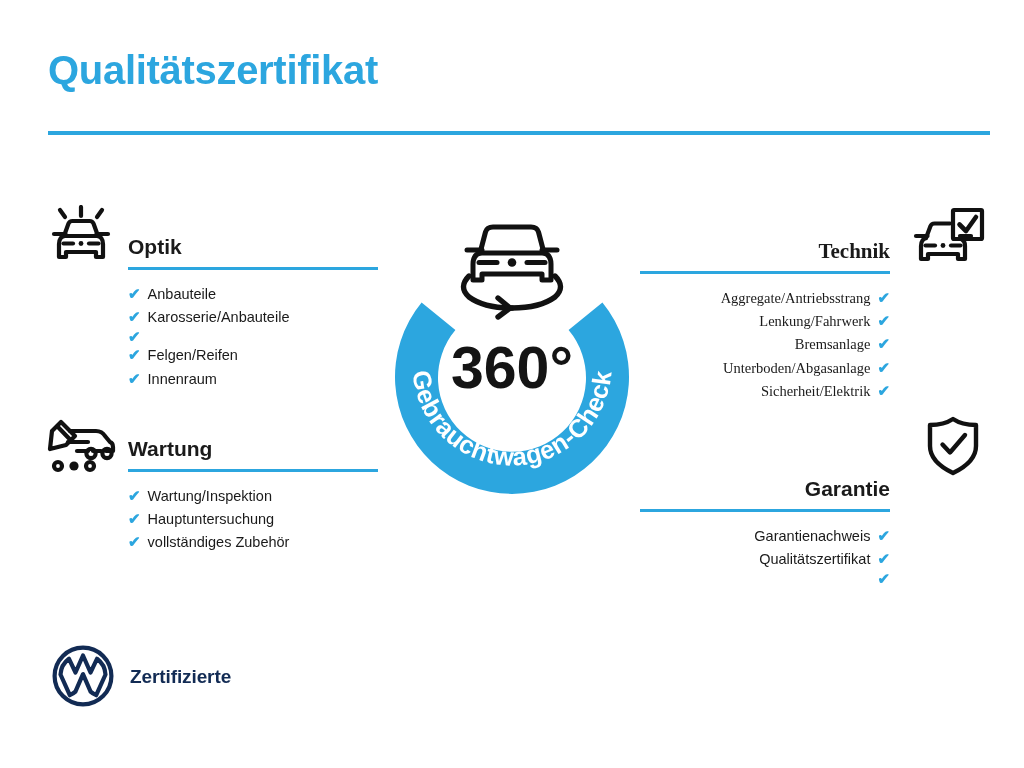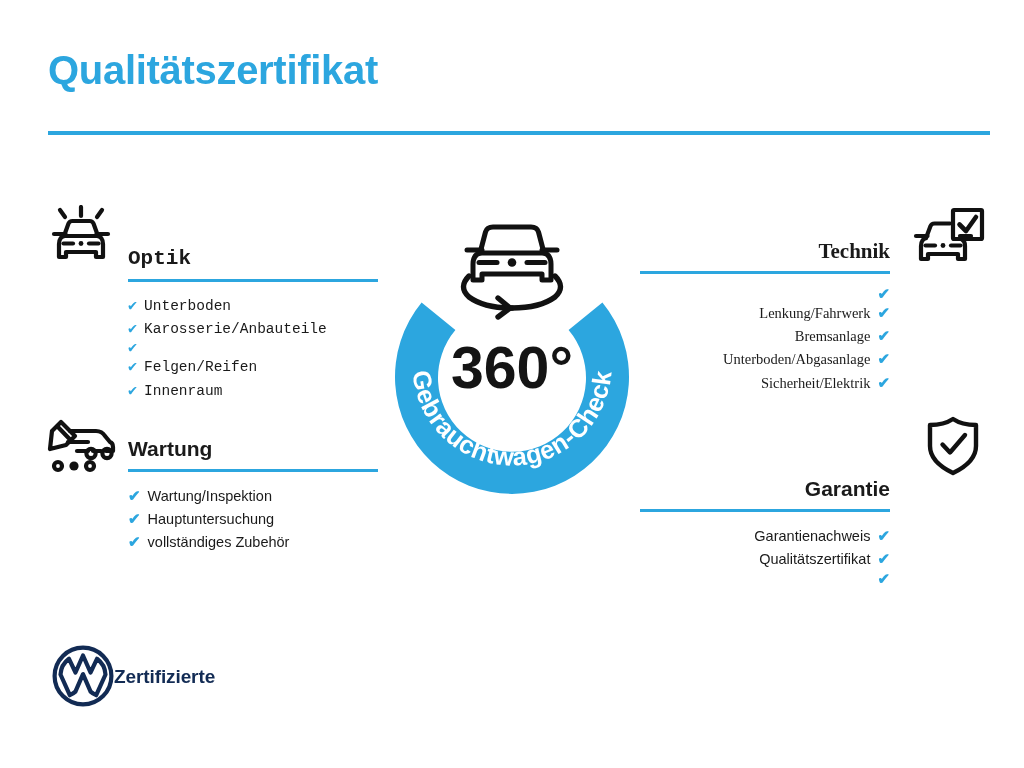--- a/index.html
+++ b/index.html
@@ -90,21 +90,21 @@
 
   
   .cat.left .cat-title { text-align: left; }
   .cat.left .cat-list li { justify-content: flex-start; }
 
   
   .cat.right .cat-title { text-align: right; }
   .cat.right .cat-list li { justify-content: flex-end; }
 
   
-  #cat-optik    { left: 128px; top: 244px; width: 250px; font-family: Liberation Mono, monospace; }
+  #cat-optik    { left: 128px; top: 232px; width: 250px; }
   #cat-wartung  { left: 128px; top: 434px; width: 250px; }
   #cat-technik  { left: 640px; top: 236px; width: 250px; font-family: Liberation Serif, serif; }
   #cat-garantie { left: 640px; top: 434px; width: 250px; margin-top: 40px; }
 
   
   .cat-icon {
     position: absolute;
     width: 74px;
     height: 62px;
   }
@@ -124,20 +124,21 @@
   }
   #badge svg { display: block; width: 100%; height: 100%; }
 
   
   #footer-logo {
     position: absolute;
     left: 52px;
     top: 645px;
     display: flex;
     align-items: center;
+    gap: 16px;
   }
   #footer-logo .vw-mark { width: 62px; height: 62px; display: block; }
   .logo-text {
     font-size: 19px;
     font-weight: bold;
     color: #122B54;
     line-height: 25px;
     letter-spacing: -0.1px;
     white-space: nowrap;
   }
@@ -274,21 +275,21 @@
   </div>
 
 <div class="cat left" id="cat-optik">
       <div class="cat-head">
         <div class="cat-title">Optik</div>
         <div class="cat-rule"></div>
       </div>
       <ul class="cat-list">
         <li>
           <span class="check">✔</span>
-          <span>Unterboden</span>
+          <span>Anbauteile</span>
         </li>
         <li>
           <span class="check">✔</span>
           <span>Karosserie/Anbauteile</span>
         </li>
         <li>
           <span class="check">✔</span>
         </li>
         <li>
           <span class="check">✔</span>
@@ -320,20 +321,21 @@
         </li>
       </ul>
     </div>
     <div class="cat right" id="cat-technik">
       <div class="cat-head">
         <div class="cat-title">Technik</div>
         <div class="cat-rule"></div>
       </div>
       <ul class="cat-list">
         <li>
+          <span>Aggregate/Antriebsstrang</span>
           <span class="check">✔</span>
         </li>
         <li>
           <span>Lenkung/Fahrwerk</span>
           <span class="check">✔</span>
         </li>
         <li>
           <span>Bremsanlage</span>
           <span class="check">✔</span>
         </li>

